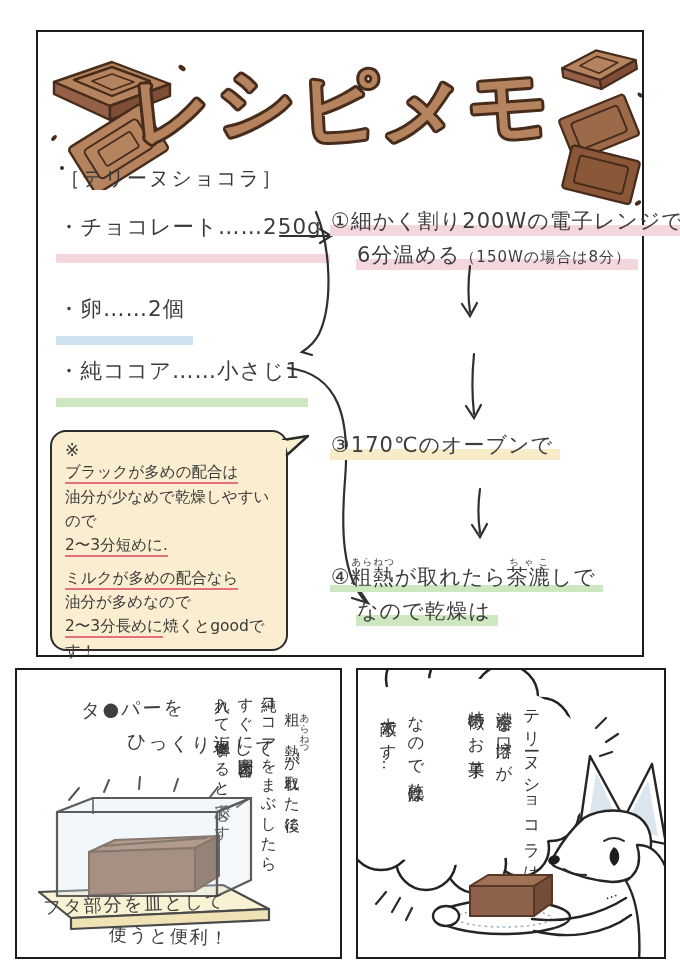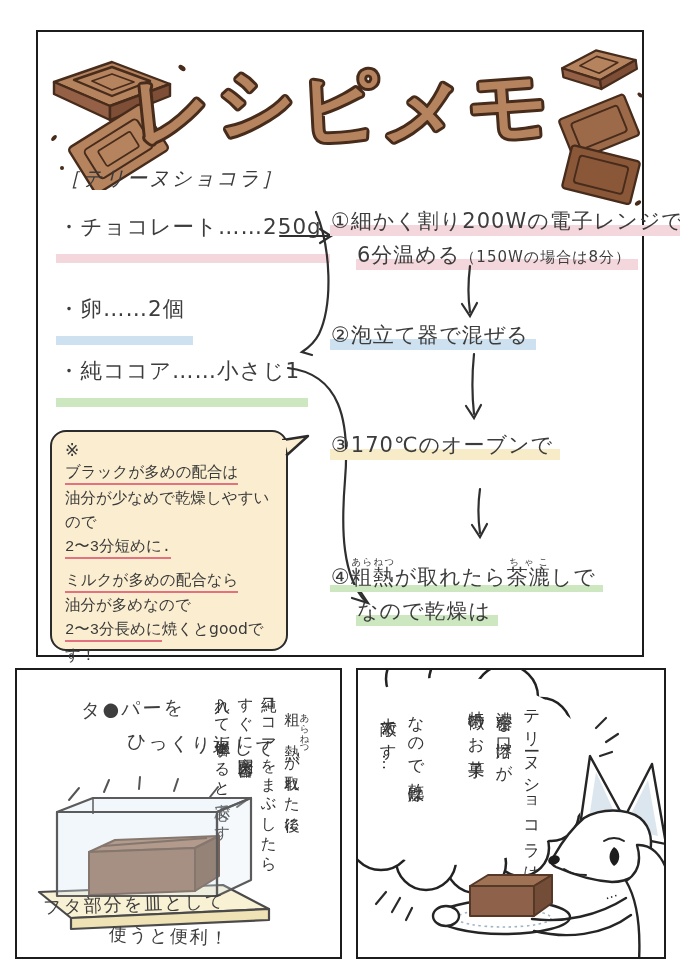--- a/index.html
+++ b/index.html
@@ -10,21 +10,21 @@
   .page{position:relative;width:680px;height:968px;background:#fff;overflow:hidden;
         font-family:"DejaVu Sans",sans-serif;color:var(--ink);}
   .panel{position:absolute;background:#fff;border:2.5px solid #1c1c1c;box-sizing:border-box;}
   .panel-top{left:36px;top:30px;width:608px;height:627px;}
   .panel-bl{left:15px;top:668px;width:327px;height:291px;}
   .panel-br{left:356px;top:668px;width:310px;height:291px;overflow:hidden;}
   .abs{position:absolute;}
   .nowrap{white-space:nowrap;}
 
   
-  .subtitle{position:absolute;left:22px;top:133px;font-size:20px;letter-spacing:2px;color:#3a3a3a;font-style:italic;}
+  .subtitle{position:absolute;left:22px;top:133px;font-size:20px;letter-spacing:2px;color:#3a3a3a;}
 
   
   .ing{position:absolute;font-size:21.5px;letter-spacing:1px;white-space:nowrap;color:var(--ink);}
   .ing .u{padding:0 8px 24px 2px;background:linear-gradient(transparent 81%, var(--hlc) 81%);}
   .u-pink{--hlc:var(--pink);} .u-blue{--hlc:var(--blue);} .u-green{--hlc:var(--green);}
 
   
   .step{position:absolute;font-size:21px;letter-spacing:1px;line-height:34px;white-space:nowrap;color:var(--ink);}
   .step .line2{margin-left:26px;}
   .hl{padding:1px 7px 4px 1px;background:linear-gradient(transparent 58%, var(--hlc) 58%, var(--hlc) 95%, transparent 95%);}
@@ -32,21 +32,21 @@
   .hl-yellow{--hlc:var(--yellow);} .hl-green{--hlc:var(--green);}
   .hl-ruby{background:linear-gradient(transparent 71%, var(--hlc) 71%, var(--hlc) 97%, transparent 97%);}
   .small{font-size:15px;}
   ruby rt{font-size:9.5px;letter-spacing:0;color:var(--ink);margin-top:20px;}
 
   
   .note{position:absolute;left:12px;top:398px;width:238px;height:221px;background:var(--note_bg);
         border:2.5px solid #2b2b2b;border-radius:16px;padding:8px 13px;box-sizing:border-box;
         font-size:15.5px;line-height:1.56;color:#3a3a3a;}
   .note .mark{font-size:17px;line-height:1.2;}
-  .ru{border-bottom:2.5px solid var(--red);padding-bottom:1px;font-family:Liberation Mono, monospace;}
+  .ru{border-bottom:2.5px solid var(--red);padding-bottom:1px;}
   .gap{height:9px;}
 
   
   .hand{position:absolute;font-size:19px;letter-spacing:2px;white-space:nowrap;color:#3e3e3e;}
   .vtext{position:absolute;writing-mode:vertical-rl;text-orientation:mixed;color:#333;}
   .vtext-storage{right:30px;top:16px;height:262px;font-size:15.5px;line-height:1.5;letter-spacing:2px;}
   .vtext-bubble1{left:104px;top:28px;height:238px;font-size:16.5px;line-height:1.68;letter-spacing:3px;}
   .vtext-bubble2{left:16px;top:34px;height:212px;font-size:16.5px;line-height:1.68;letter-spacing:3px;}
   .cheek-dots{position:absolute;left:246px;top:216px;font-size:13px;color:#222;transform:rotate(-18deg);}
 </style>
@@ -140,23 +140,20 @@
       <div class="line2"><span class="hl hl-pink"><span>6分温める</span><span class="small">（150Wの場合は8分）</span></span></div>
     </div>
 
     <svg class="abs" style="left:420px;top:232px" width="24" height="58" viewBox="0 0 24 58">
       <g fill="none" stroke="#2f2f2f" stroke-width="2.2" stroke-linecap="round">
         <path d="M12,2 C10,18 10,34 12,48"></path>
           <path d="M4,40 L12,52 L19,39"></path>
       </g>
     </svg>
 
-    <div class="step" style="left:292px;top:286px">
-      <div><span class="hl hl-blue"><span>②</span><span>泡立て器で混ぜる</span></span></div>
-    </div>
 
     <svg class="abs" style="left:424px;top:320px" width="24" height="72" viewBox="0 0 24 72">
       <g fill="none" stroke="#2f2f2f" stroke-width="2.2" stroke-linecap="round">
         <path d="M12,2 C10,22 10,44 12,62"></path>
           <path d="M4,54 L12,66 L19,53"></path>
       </g>
     </svg>
 
     <div class="step" style="left:292px;top:396px">
       <div><span class="hl hl-yellow"><span>③</span><span>170℃のオーブンで</span></span></div>

